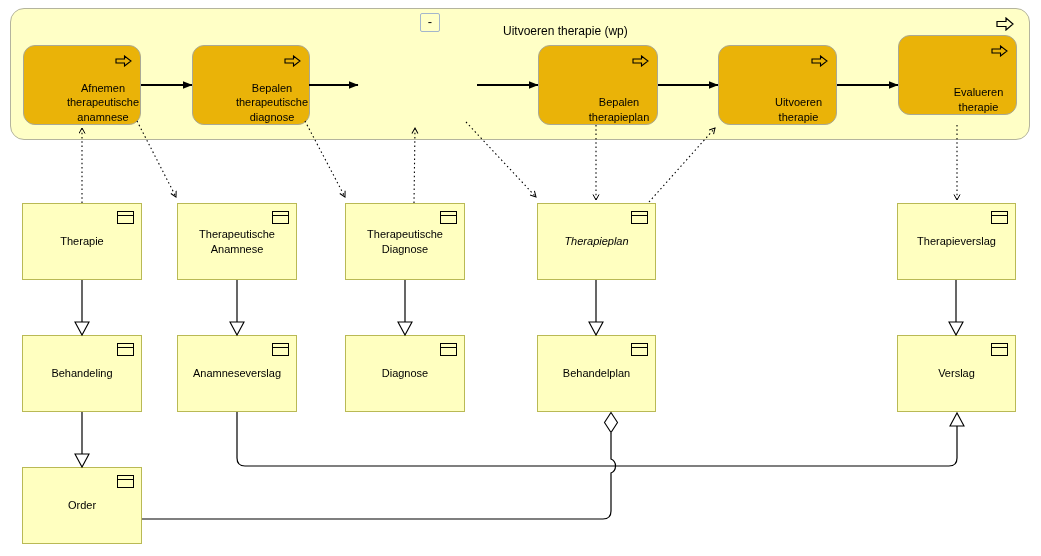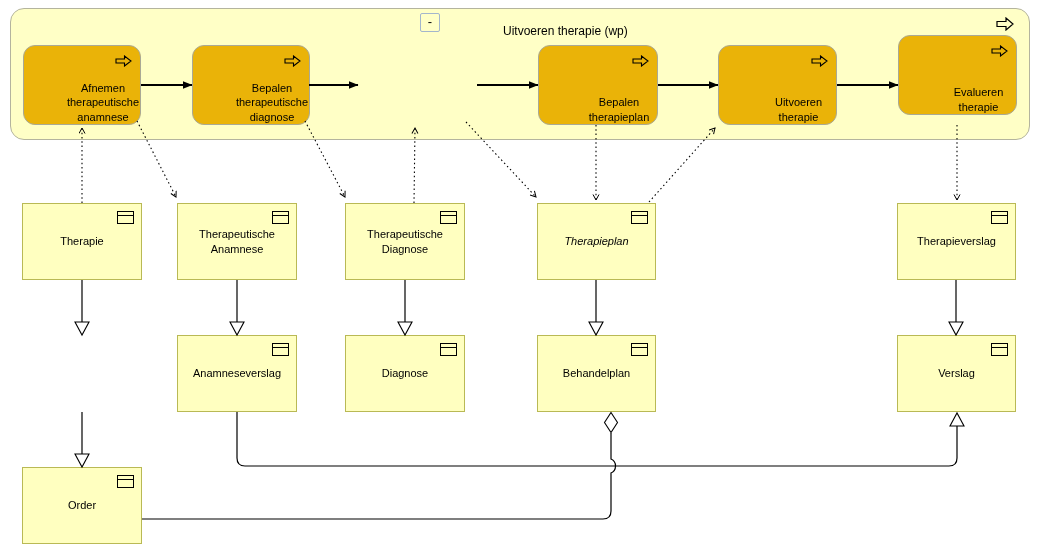--- a/index.html
+++ b/index.html
@@ -111,20 +111,27 @@
     <span class="lbl">Therapieplan</span>
   </div>
   <div class="obj" style="left:897px;top:203px;width:119px;">
     <span class="obj-icon"><svg width="17" height="13" viewBox="0 0 17 13">
           <rect x="0.5" y="0.5" width="16" height="12" fill="none" stroke="#000"></rect>
           <line x1="0.5" y1="4.5" x2="16.5" y2="4.5" stroke="#000"></line>
         </svg></span>
     <span class="lbl">Therapieverslag</span>
   </div>
 
+  <div class="obj" style="left:22px;top:335px;width:120px;">
+    <span class="obj-icon"><svg width="17" height="13" viewBox="0 0 17 13">
+          <rect x="0.5" y="0.5" width="16" height="12" fill="none" stroke="#000"></rect>
+          <line x1="0.5" y1="4.5" x2="16.5" y2="4.5" stroke="#000"></line>
+        </svg></span>
+    <span class="lbl">Behandeling</span>
+  </div>
   <div class="obj" style="left:177px;top:335px;width:120px;">
     <span class="obj-icon"><svg width="17" height="13" viewBox="0 0 17 13">
           <rect x="0.5" y="0.5" width="16" height="12" fill="none" stroke="#000"></rect>
           <line x1="0.5" y1="4.5" x2="16.5" y2="4.5" stroke="#000"></line>
         </svg></span>
     <span class="lbl">Anamneseverslag</span>
   </div>
   <div class="obj" style="left:345px;top:335px;width:120px;">
     <span class="obj-icon"><svg width="17" height="13" viewBox="0 0 17 13">
           <rect x="0.5" y="0.5" width="16" height="12" fill="none" stroke="#000"></rect>

